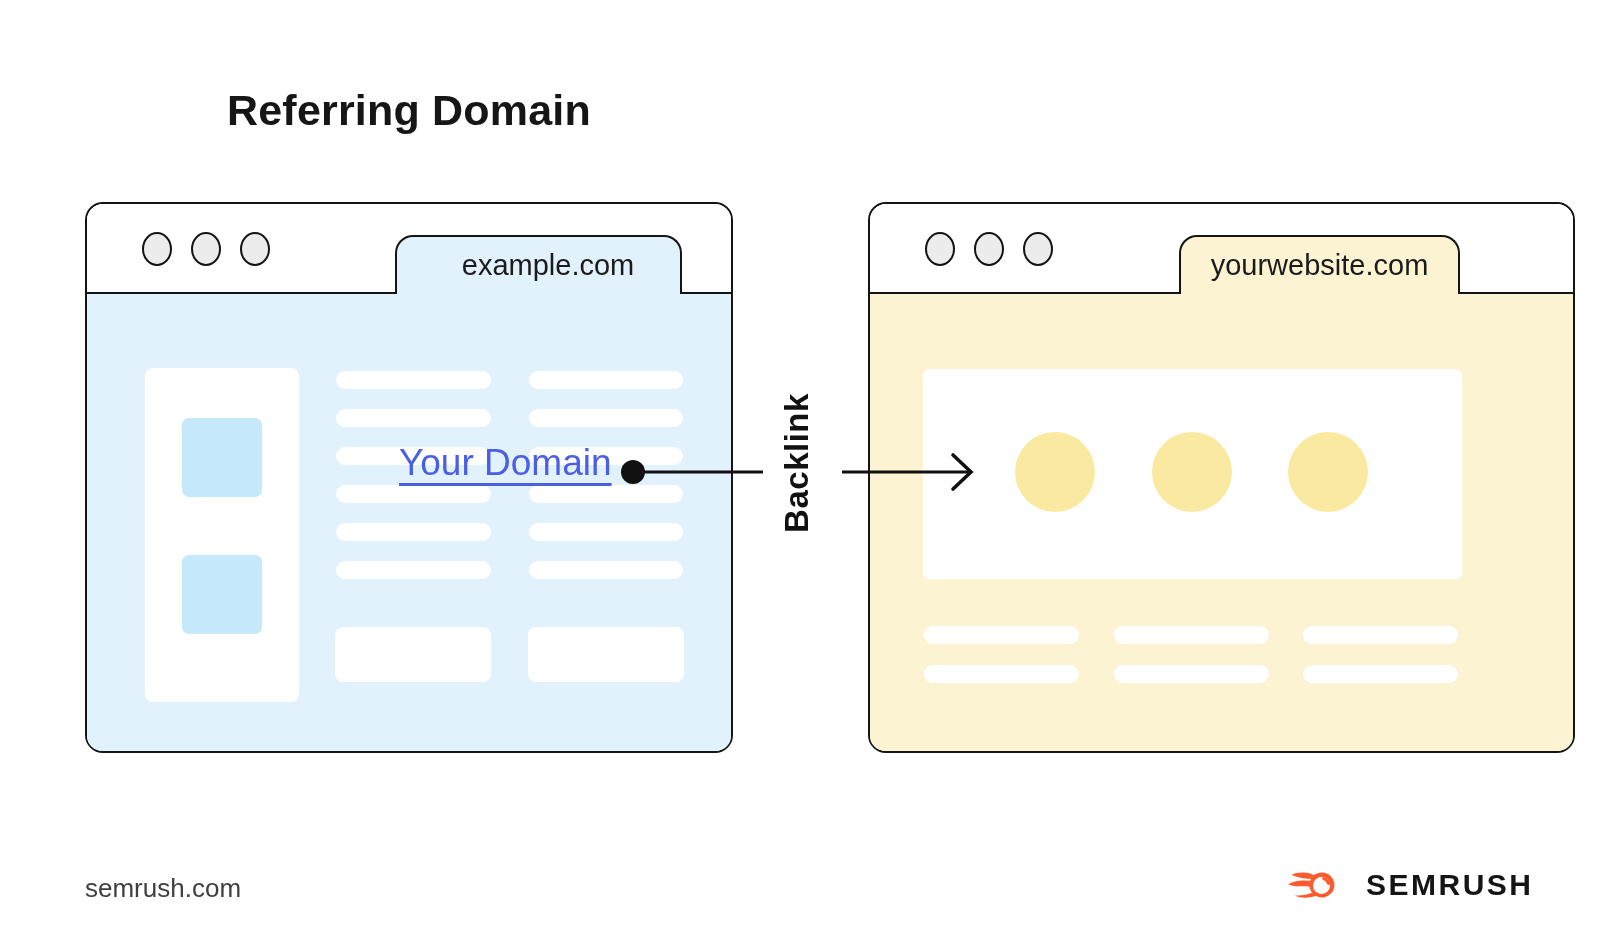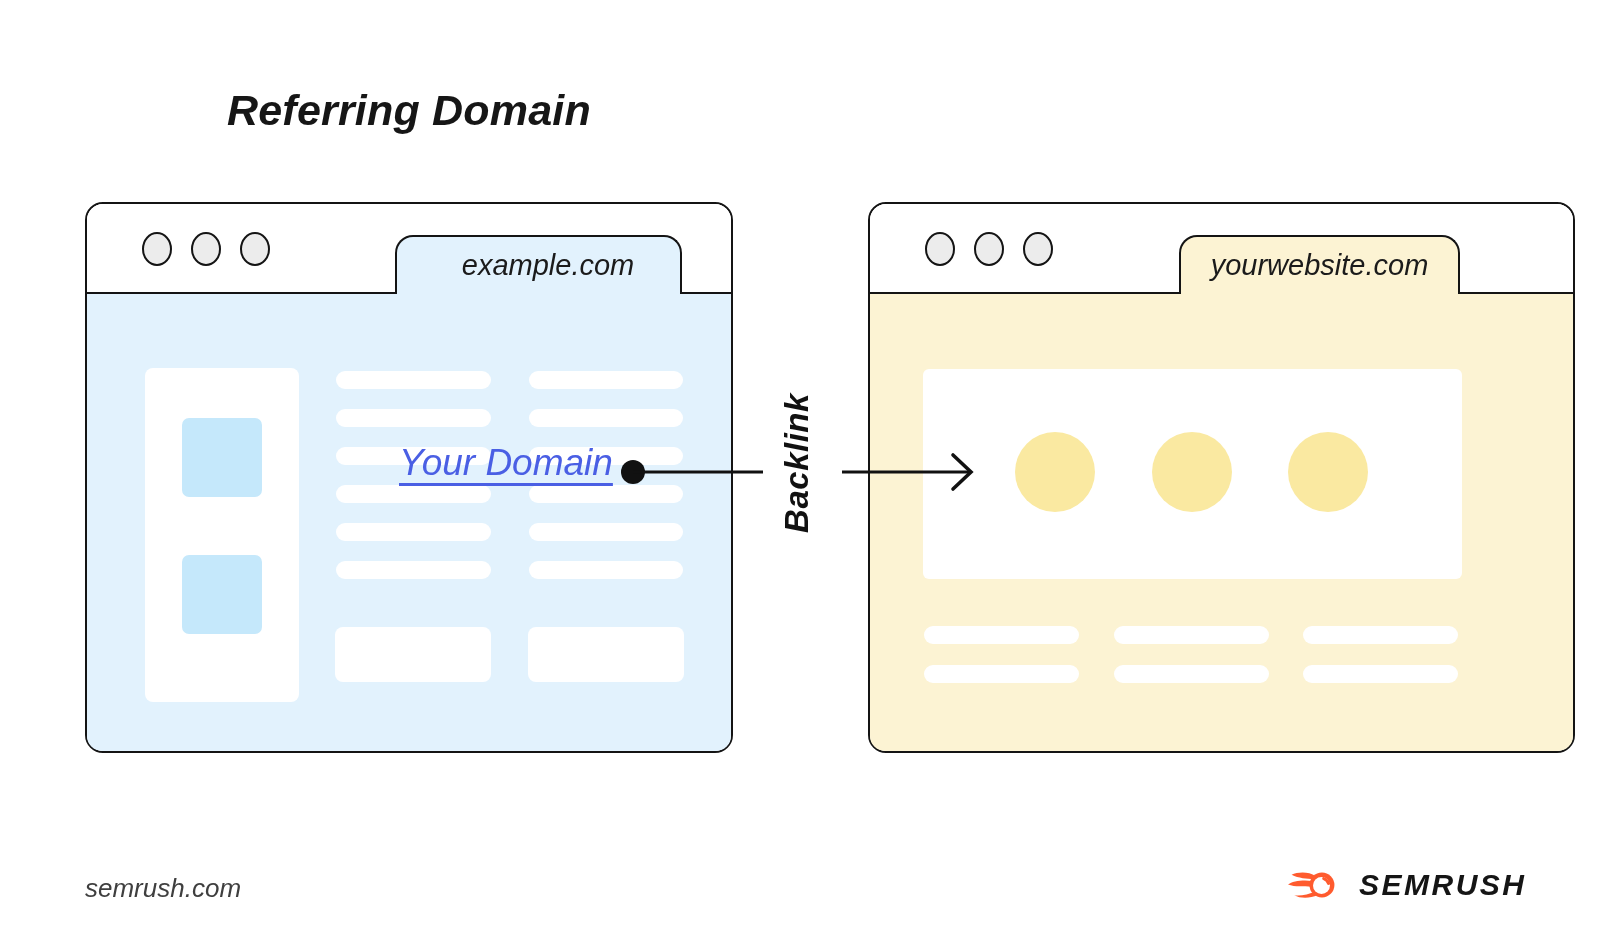--- a/index.html
+++ b/index.html
@@ -9,21 +9,21 @@
     --yellow-bg:#FCF3D3;
     --yellow-accent:#FAE9A1;
     --link-blue:#4A5FE4;
     --orange:#FF5B2E;
     --muted-text:#3F3F3F;
     --control-dot:#ECECEC;
   }
   html,body{margin:0;padding:0;background:#fff;}
   .canvas{
     position:relative;width:1600px;height:931px;background:#ffffff;overflow:hidden;
-    font-family:"Liberation Sans","DejaVu Sans",sans-serif;color:var(--ink);font-style:italic;
+    font-family:"Liberation Sans","DejaVu Sans",sans-serif;color:var(--ink);
   }
   .col-title{
     position:absolute;top:86px;text-align:center;
     font-size:43px;font-weight:700;letter-spacing:0.2px;color:#161616;
   }
   .col-title.left{left:85px;width:648px;}
   .col-title.right{left:868px;width:645px;}
 
   
   .browser{
@@ -100,21 +100,21 @@
     display:inline-block;white-space:nowrap;
     transform:translate(-50%,-50%) rotate(-90deg);
     font-size:33px;font-weight:600;color:#111;letter-spacing:0.5px;
   }
 
   
   .source{
     position:absolute;left:85px;top:874px;font-size:26px;color:var(--muted-text);
     line-height:1.1;
   }
-  .brand{position:absolute;left:1288px;top:868px;display:flex;align-items:center;gap:21px;}
+  .brand{position:absolute;left:1288px;top:868px;display:flex;align-items:center;gap:28px;}
   .wordmark{font-size:30px;font-weight:700;letter-spacing:2.5px;color:#151515;}
 </style>
 </head>
 <body>
 
 <div class="canvas">
 
   <div class="col-title left">Referring Domain</div>
 
   <div class="browser left">

